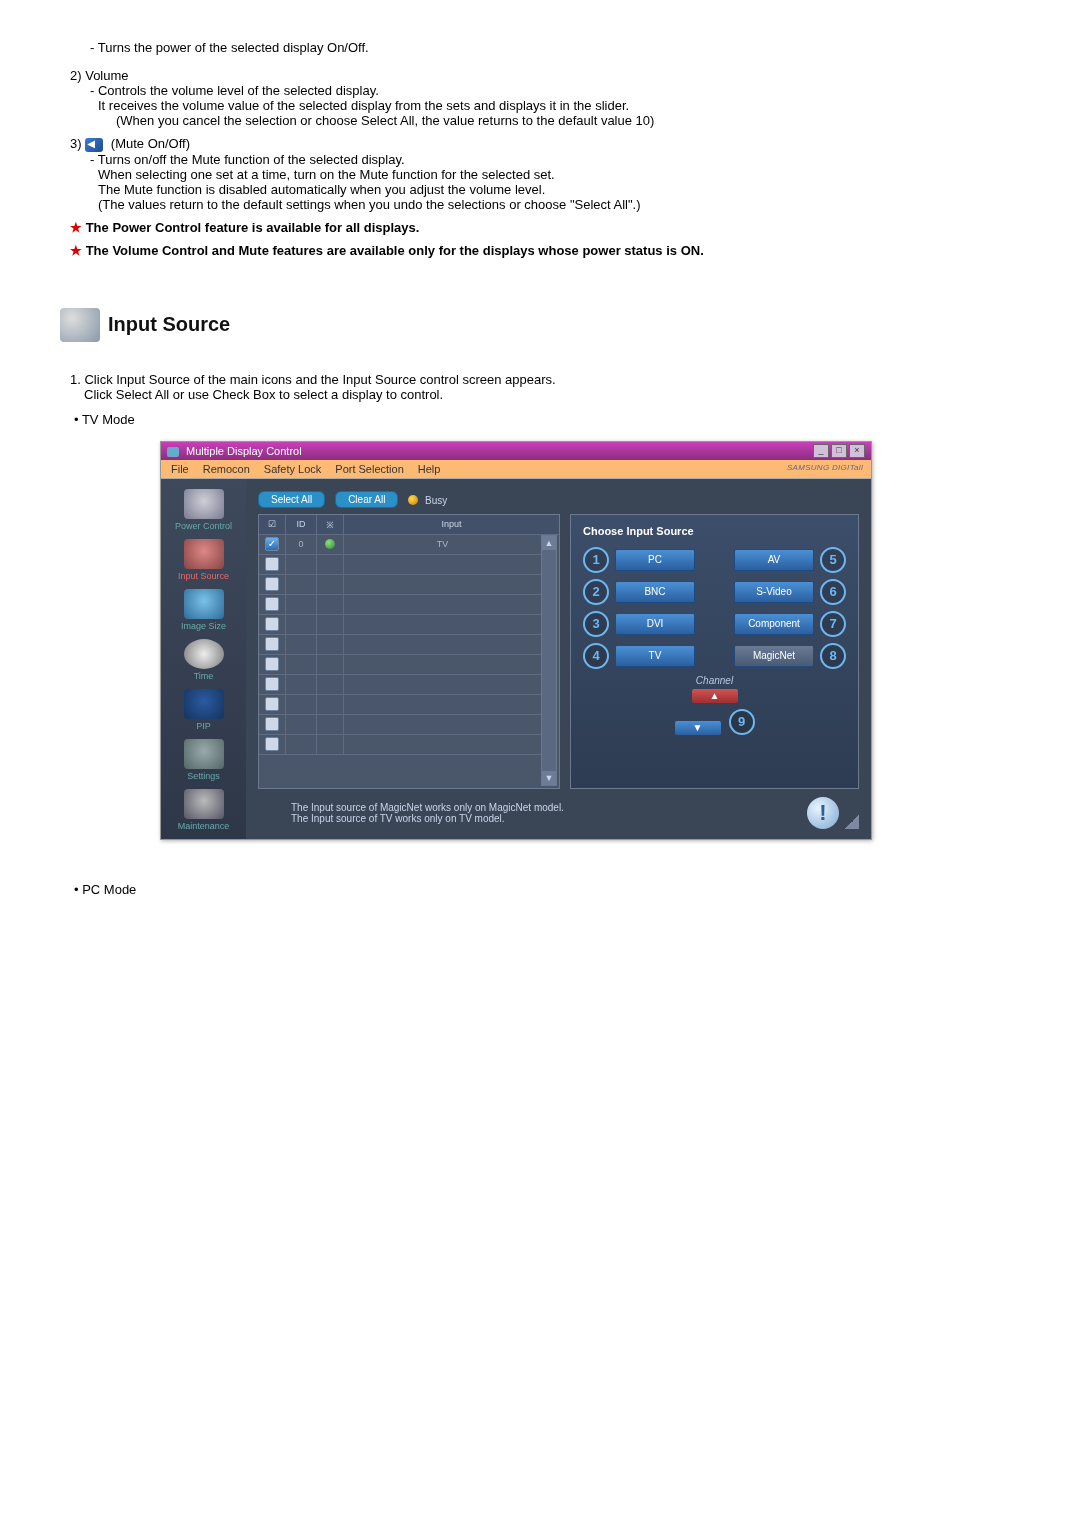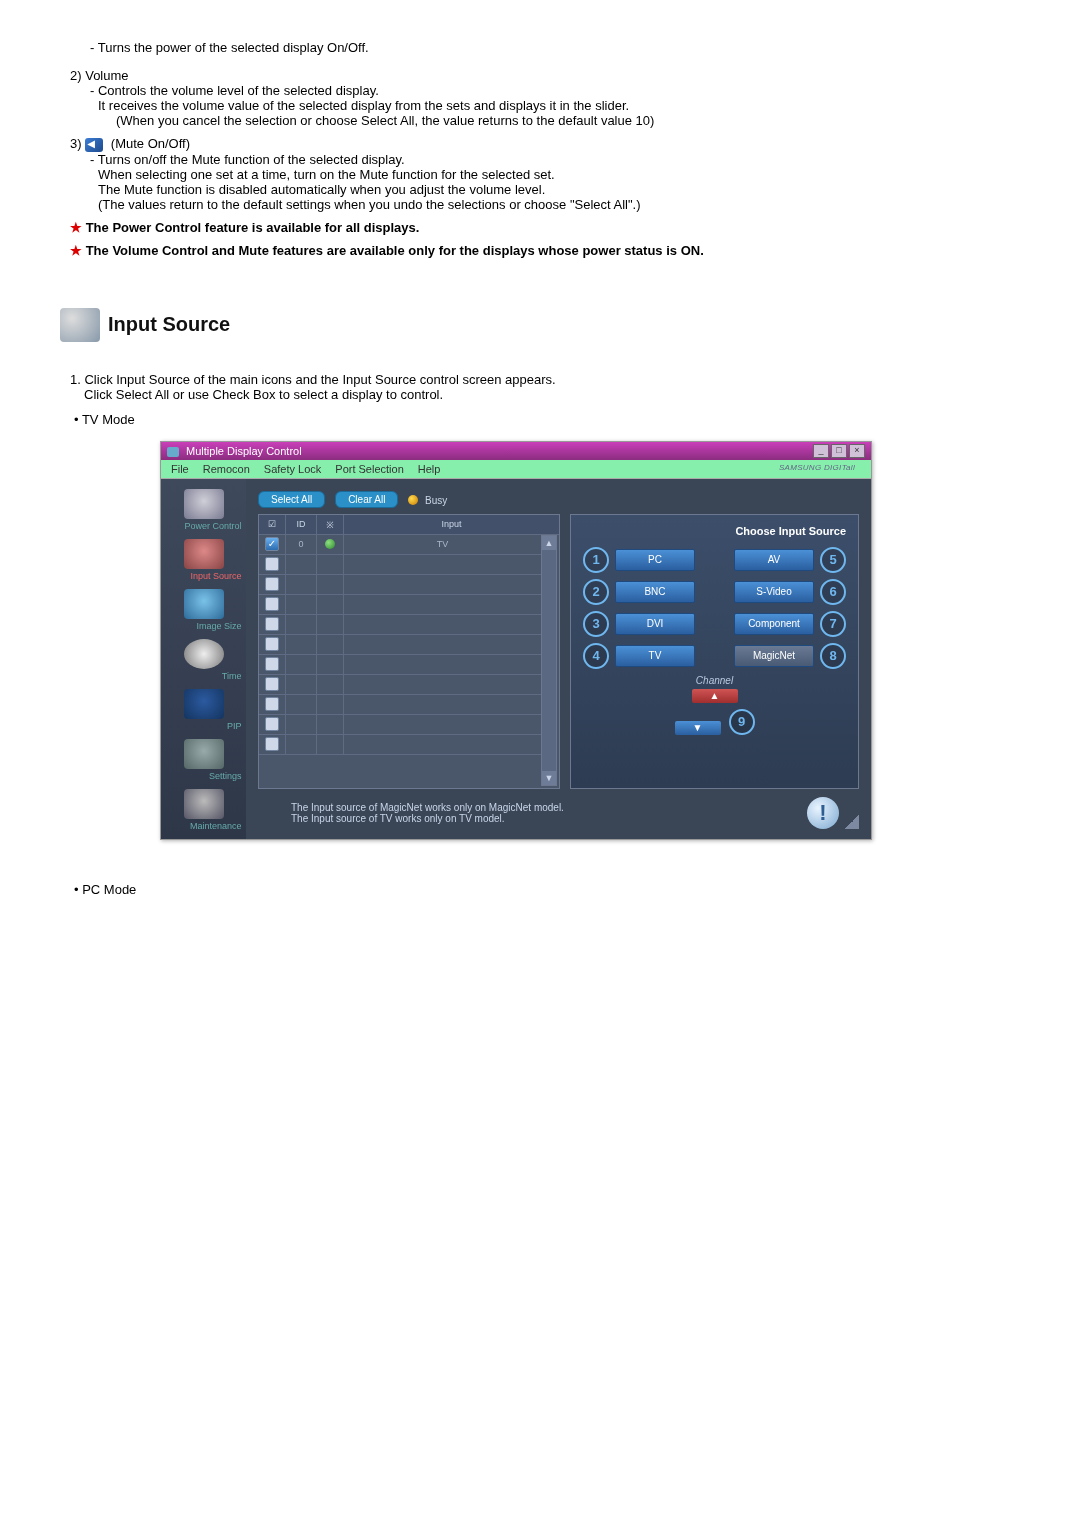--- a/index.html
+++ b/index.html
@@ -76,32 +76,32 @@
     width: 14px;
     height: 12px;
     background: #d0c0d8;
     border: 1px solid #666;
     font-size: 9px;
     line-height: 11px;
     text-align: center;
     color: #333;
   }
   .menubar {
-    background: #86efac;
+    background: #fdba74;
     display: flex;
     gap: 14px;
     padding: 3px 10px;
     font-size: 11px;
     color: #333;
     border-bottom: 1px solid #aaa;
     position: relative;
   }
   .brand {
     position: absolute;
-    right: 16px;
+    right: 8px;
     font-size: 8px;
     color: #668;
     font-style: italic;
     letter-spacing: 0.3px;
   }
   .app-body {
     display: flex;
     background: #3a4556;
     height: 360px;
   }
@@ -109,21 +109,21 @@
     width: 85px;
     background: linear-gradient(#3e495c, #2e3748);
     display: flex;
     flex-direction: column;
     align-items: center;
     padding-top: 8px;
     gap: 2px;
   }
   .sb-item {
     width: 76px;
-    text-align: right;
+    text-align: center;
     padding: 2px 0 4px 0;
     cursor: pointer;
   }
   .sb-icon {
     width: 40px;
     height: 30px;
     margin: 0 auto 2px auto;
     border-radius: 4px;
   }
   .sb-label { font-size: 9px; color: #aac; }
@@ -198,21 +198,21 @@
   .scroll-btn { height: 14px; background: #6e7c98; text-align: center; font-size:9px; color:#cbd7e8; line-height:14px; }
   .grid-body { overflow: hidden; flex: 1; padding-right: 18px; }
 
   .panel {
     flex: 1;
     background: linear-gradient(#3c4e6a, #2d3c52);
     border: 1px solid #6b7890;
     padding: 10px 12px;
     position: relative;
   }
-  .panel-title { color: #fff; font-size: 11px; text-align:right; font-weight: bold; margin-bottom: 10px; }
+  .panel-title { color: #fff; font-size: 11px; text-align:left; font-weight: bold; margin-bottom: 10px; }
   .src-row { display:flex; justify-content: space-between; margin-bottom: 6px; align-items:center; }
   .src-btn {
     width: 78px; height: 20px; background: linear-gradient(#4b90d6,#2a5fa0);
     color:#fff; font-size:10px; border:1px solid #1f4a80; border-radius: 2px;
     display:flex; align-items:center; justify-content:center; cursor:pointer;
   }
   .src-btn.gray { background: linear-gradient(#6a7a94,#495a74); }
   .num-badge {
     width: 22px; height: 22px; border: 2px solid #6fb7ef; border-radius: 50%;
     color: #6fb7ef; font-size: 13px; font-weight: bold;

